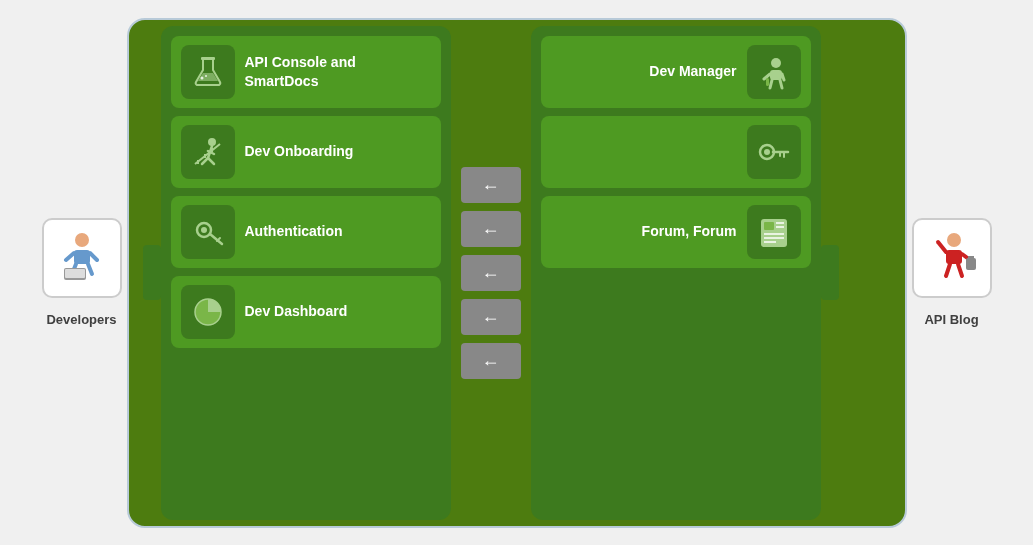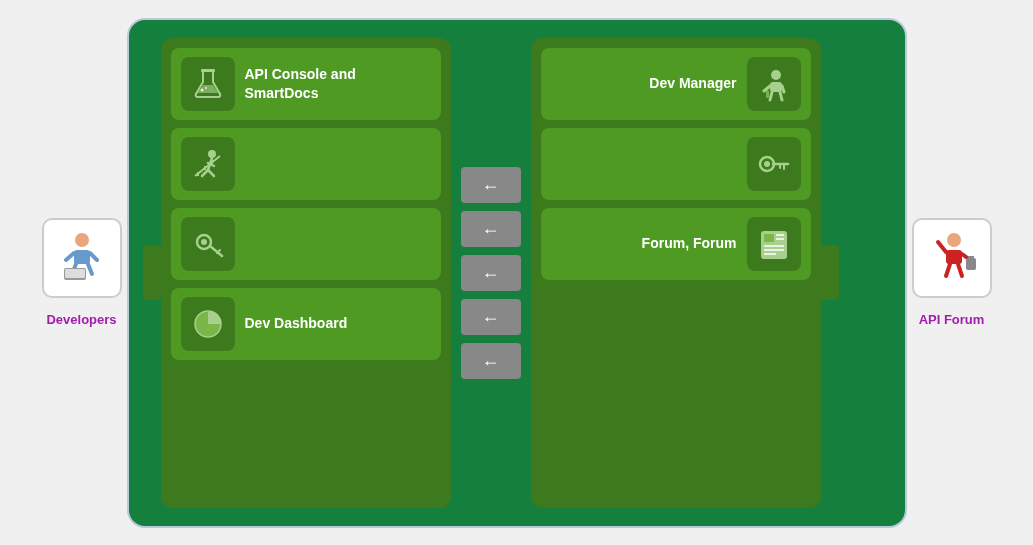--- a/index.html
+++ b/index.html
@@ -18,24 +18,24 @@
       display: flex;
       align-items: center;
       justify-content: center;
       width: 100%;
       height: 100%;
       position: relative;
     }
 
     
     .outer-box {
-      background: #15803d;
+      background: #4d7c0f;
       border-radius: 18px;
       border: 2px solid #b8cad8;
-      padding: 18px 14px;
+      padding: 6px 14px;
       display: flex;
       align-items: center;
       gap: 0;
       position: relative;
       width: 780px;
       height: 510px;
     }
 
     
     .person-figure {
@@ -62,21 +62,21 @@
       height: 80px;
       display: flex;
       align-items: center;
       justify-content: center;
     }
 
     .person-label {
       margin-top: 14px;
       font-size: 13px;
       font-weight: bold;
-      color: #a21caf;
+      color: #404040;
       text-align: right;
     }
 
     
     .green-panel {
       background: #3d7a1e;
       border-radius: 12px;
       padding: 10px;
       display: flex;
       flex-direction: column;
@@ -230,32 +230,34 @@
               <line x1="18" y1="24" x2="12" y2="30" stroke="#a8d08d" stroke-width="2.5" stroke-linecap="round"></line>
               <line x1="18" y1="24" x2="24" y2="30" stroke="#a8d08d" stroke-width="2.5" stroke-linecap="round"></line>
               <line x1="18" y1="17" x2="24" y2="20" stroke="#a8d08d" stroke-width="2.5" stroke-linecap="round"></line>
 
               <line x1="5" y1="30" x2="30" y2="10" stroke="#a8d08d" stroke-width="2"></line>
               <line x1="8" y1="30" x2="8" y2="26" stroke="#a8d08d" stroke-width="2"></line>
               <line x1="15" y1="24" x2="15" y2="20" stroke="#a8d08d" stroke-width="2"></line>
               <line x1="22" y1="18" x2="22" y2="14" stroke="#a8d08d" stroke-width="2"></line>
             </svg>
           </div>
+          <div class="row-label">Dev Onboarding</div>
         </div>
 
         <div class="panel-row">
           <div class="icon-box">
 
             <svg width="36" height="36" viewBox="0 0 36 36">
               <circle cx="14" cy="16" r="7" fill="none" stroke="#a8d08d" stroke-width="2.5"></circle>
               <circle cx="14" cy="16" r="3" fill="#a8d08d"></circle>
               <line x1="20" y1="20" x2="32" y2="30" stroke="#a8d08d" stroke-width="2.5" stroke-linecap="round"></line>
               <line x1="27" y1="27" x2="30" y2="24" stroke="#a8d08d" stroke-width="2" stroke-linecap="round"></line>
             </svg>
           </div>
+          <div class="row-label">Authentication</div>
         </div>
 
 
         <div class="panel-row">
           <div class="icon-box">
 
             <svg width="36" height="36" viewBox="0 0 36 36">
               <path d="M18 18 L18 5 A13 13 0 0 1 31 18 Z" fill="#a8d08d"></path>
               <path d="M18 18 L31 18 A13 13 0 1 1 18 5 Z" fill="#7ab648"></path>
               <circle cx="18" cy="18" r="13" fill="none" stroke="#a8d08d" stroke-width="1.5"></circle>
@@ -345,21 +347,21 @@
 
         <line x1="40" y1="26" x2="48" y2="32" stroke="#cc2222" stroke-width="4" stroke-linecap="round"></line>
 
         <rect x="44" y="30" width="10" height="12" rx="2" fill="#888"></rect>
         <line x1="46" y1="29" x2="52" y2="29" stroke="#888" stroke-width="2"></line>
 
         <line x1="28" y1="36" x2="24" y2="48" stroke="#cc2222" stroke-width="4" stroke-linecap="round"></line>
         <line x1="36" y1="36" x2="40" y2="48" stroke="#cc2222" stroke-width="4" stroke-linecap="round"></line>
       </svg>
     </div>
-    <div class="person-label">API Forum</div>
+    <div class="person-label">API Blog</div>
   </div>
 
 </div>
 
 <style>
   
   .diagram-container {
     display: flex;
     flex-direction: row;
     align-items: center;

